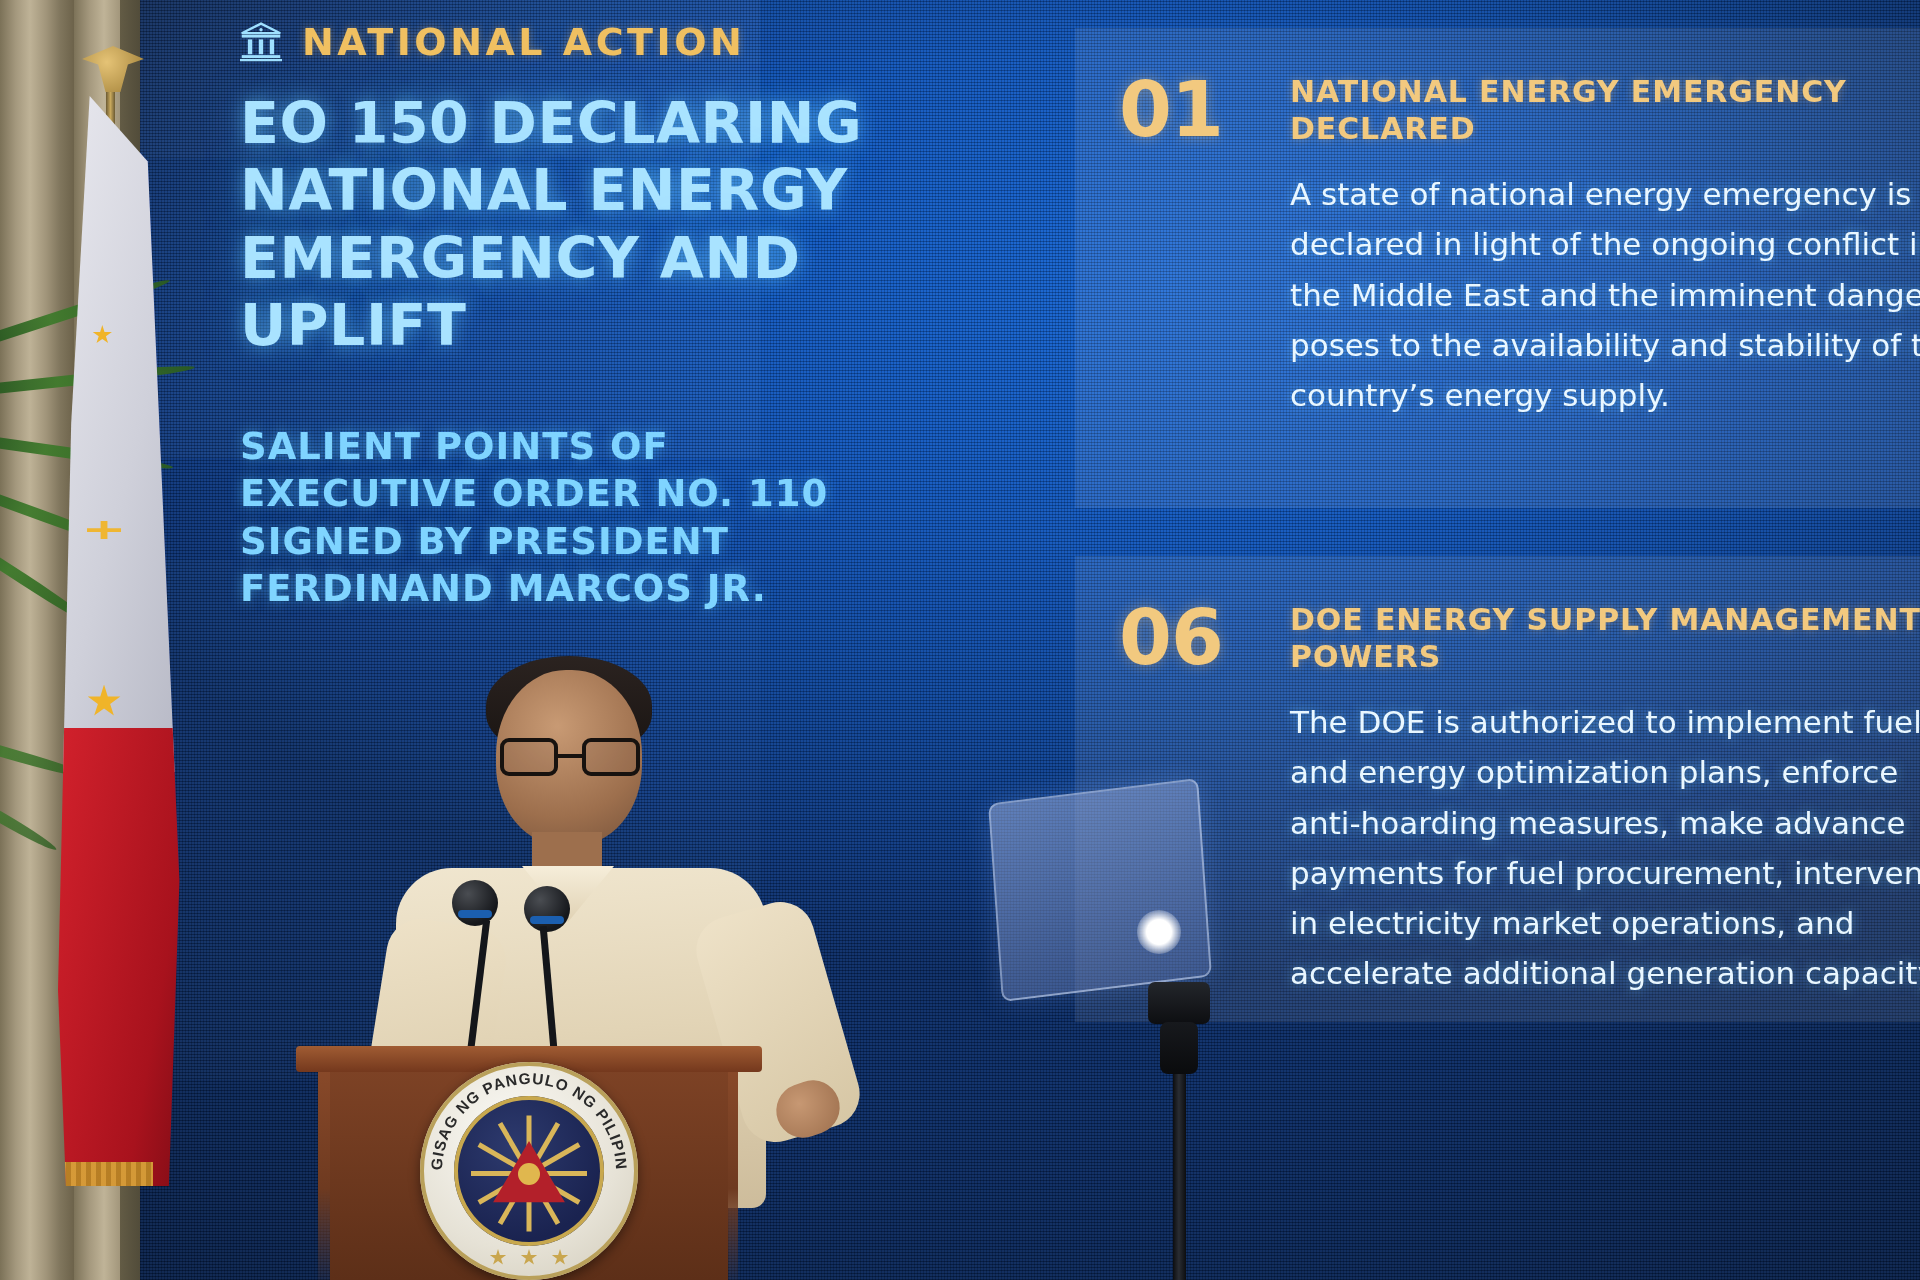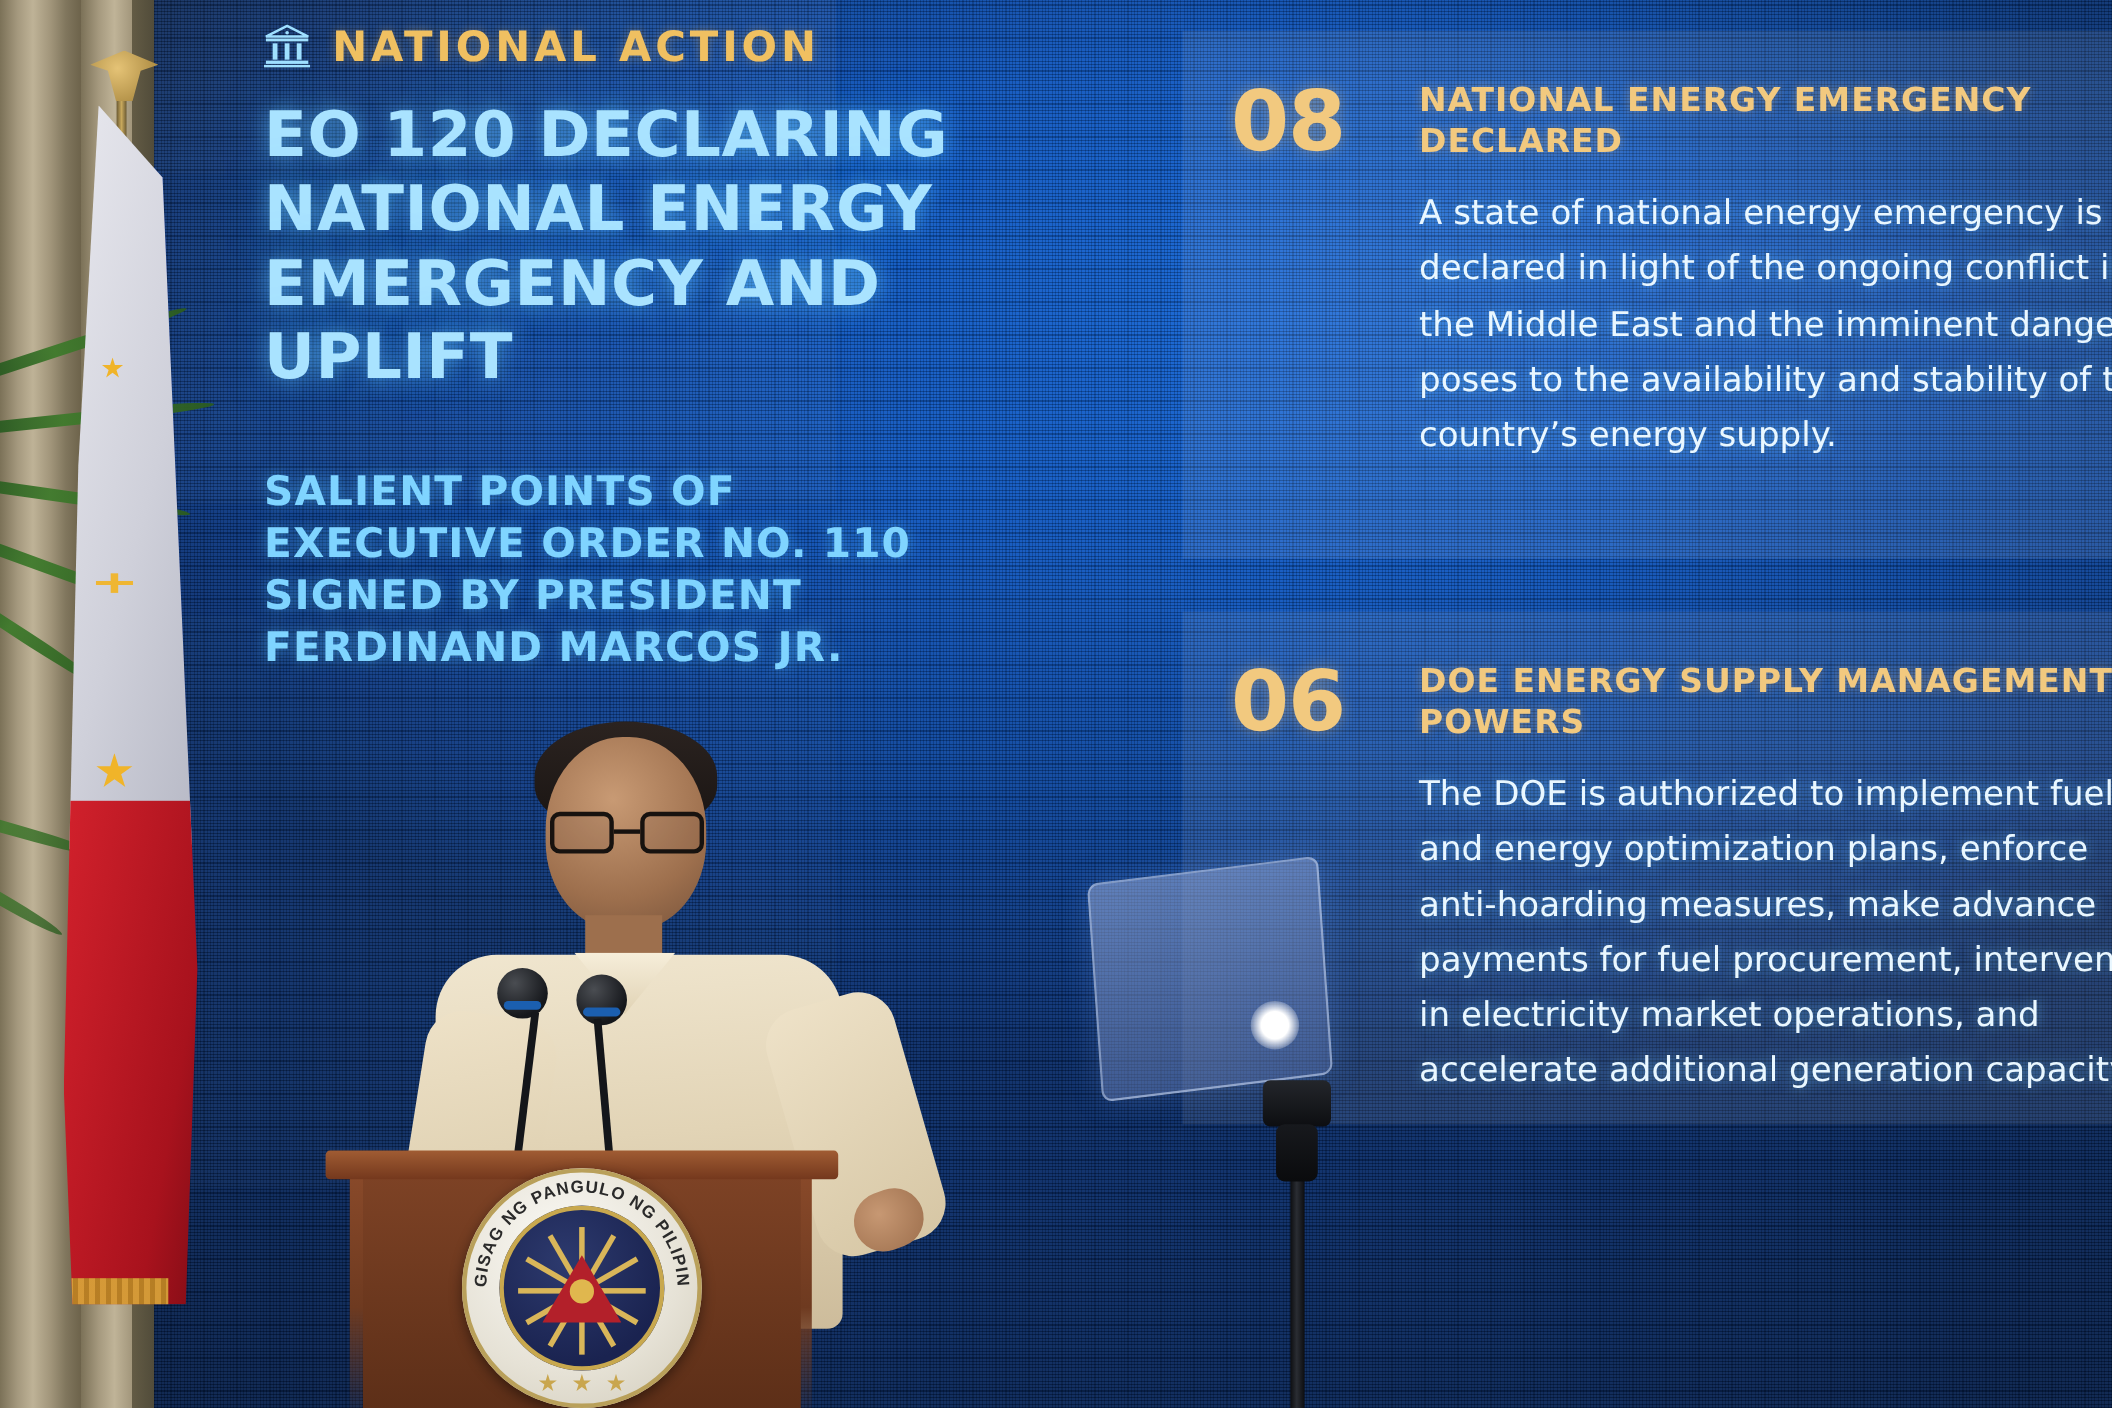--- a/index.html
+++ b/index.html
@@ -230,26 +230,26 @@
           <rect x="2" y="14" width="44" height="3" fill="#9fe0ff"></rect>
           <rect x="9" y="19" width="5" height="17" fill="#9fe0ff"></rect>
           <rect x="21.5" y="19" width="5" height="17" fill="#9fe0ff"></rect>
           <rect x="34" y="19" width="5" height="17" fill="#9fe0ff"></rect>
           <rect x="2" y="37" width="44" height="3.4" fill="#9fe0ff"></rect>
           <rect x="0" y="41.4" width="48" height="2.6" fill="#9fe0ff"></rect>
         </svg>
         <div class="kicker-text">NATIONAL ACTION</div>
       </div>
 
-      <div class="bigtitle">EO 120 DECLARING NATIONAL ENERGY EMERGENCY AND UPLIFT</div>
+      <div class="bigtitle">EO 150 DECLARING NATIONAL ENERGY EMERGENCY AND UPLIFT</div>
       <div class="subtitle">SALIENT POINTS OF EXECUTIVE ORDER NO. 110 SIGNED BY PRESIDENT FERDINAND MARCOS JR.</div>
     </div>
 
     <div class="card" id="card-01">
-      <div class="num">08</div>
+      <div class="num">01</div>
       <div class="cbody">
         <div class="ctitle">NATIONAL ENERGY EMERGENCY DECLARED</div>
         <div class="ctext">A state of national energy emergency is declared in light of the ongoing conflict in the Middle East and the imminent danger it poses to the availability and stability of the country’s energy supply.</div>
       </div>
     </div>
 
     <div class="card" id="card-03">
       <div class="num">06</div>
       <div class="cbody">
         <div class="ctitle">DOE ENERGY SUPPLY MANAGEMENT POWERS</div>

